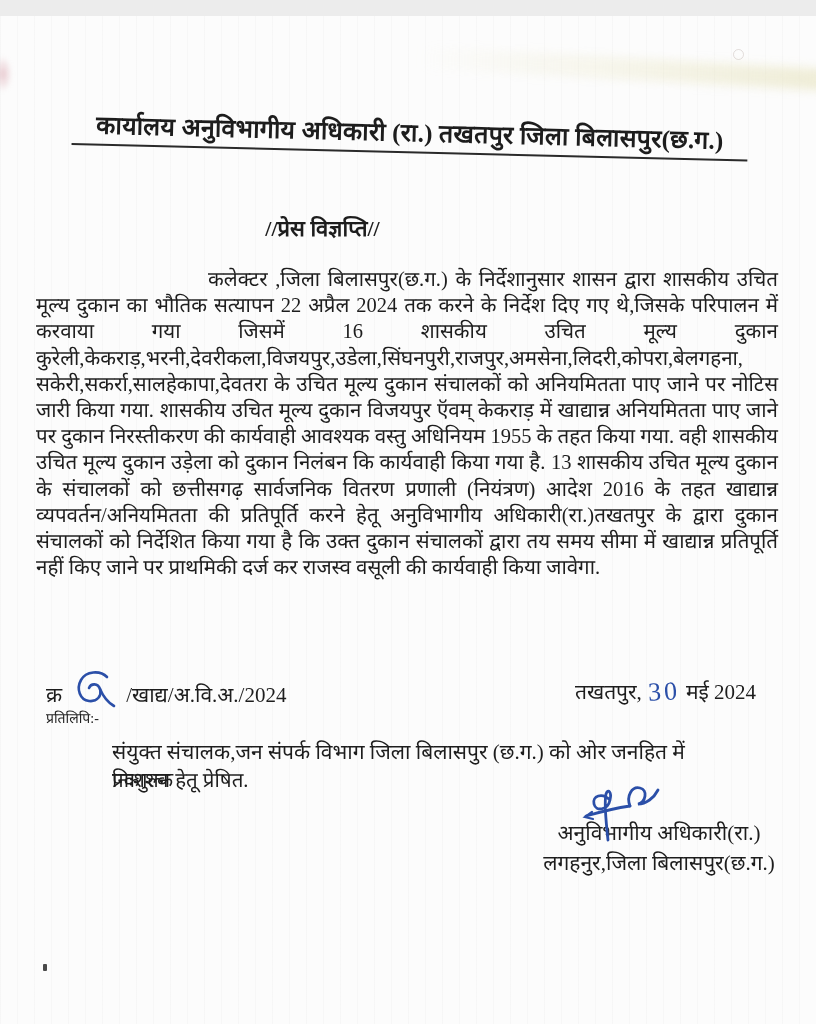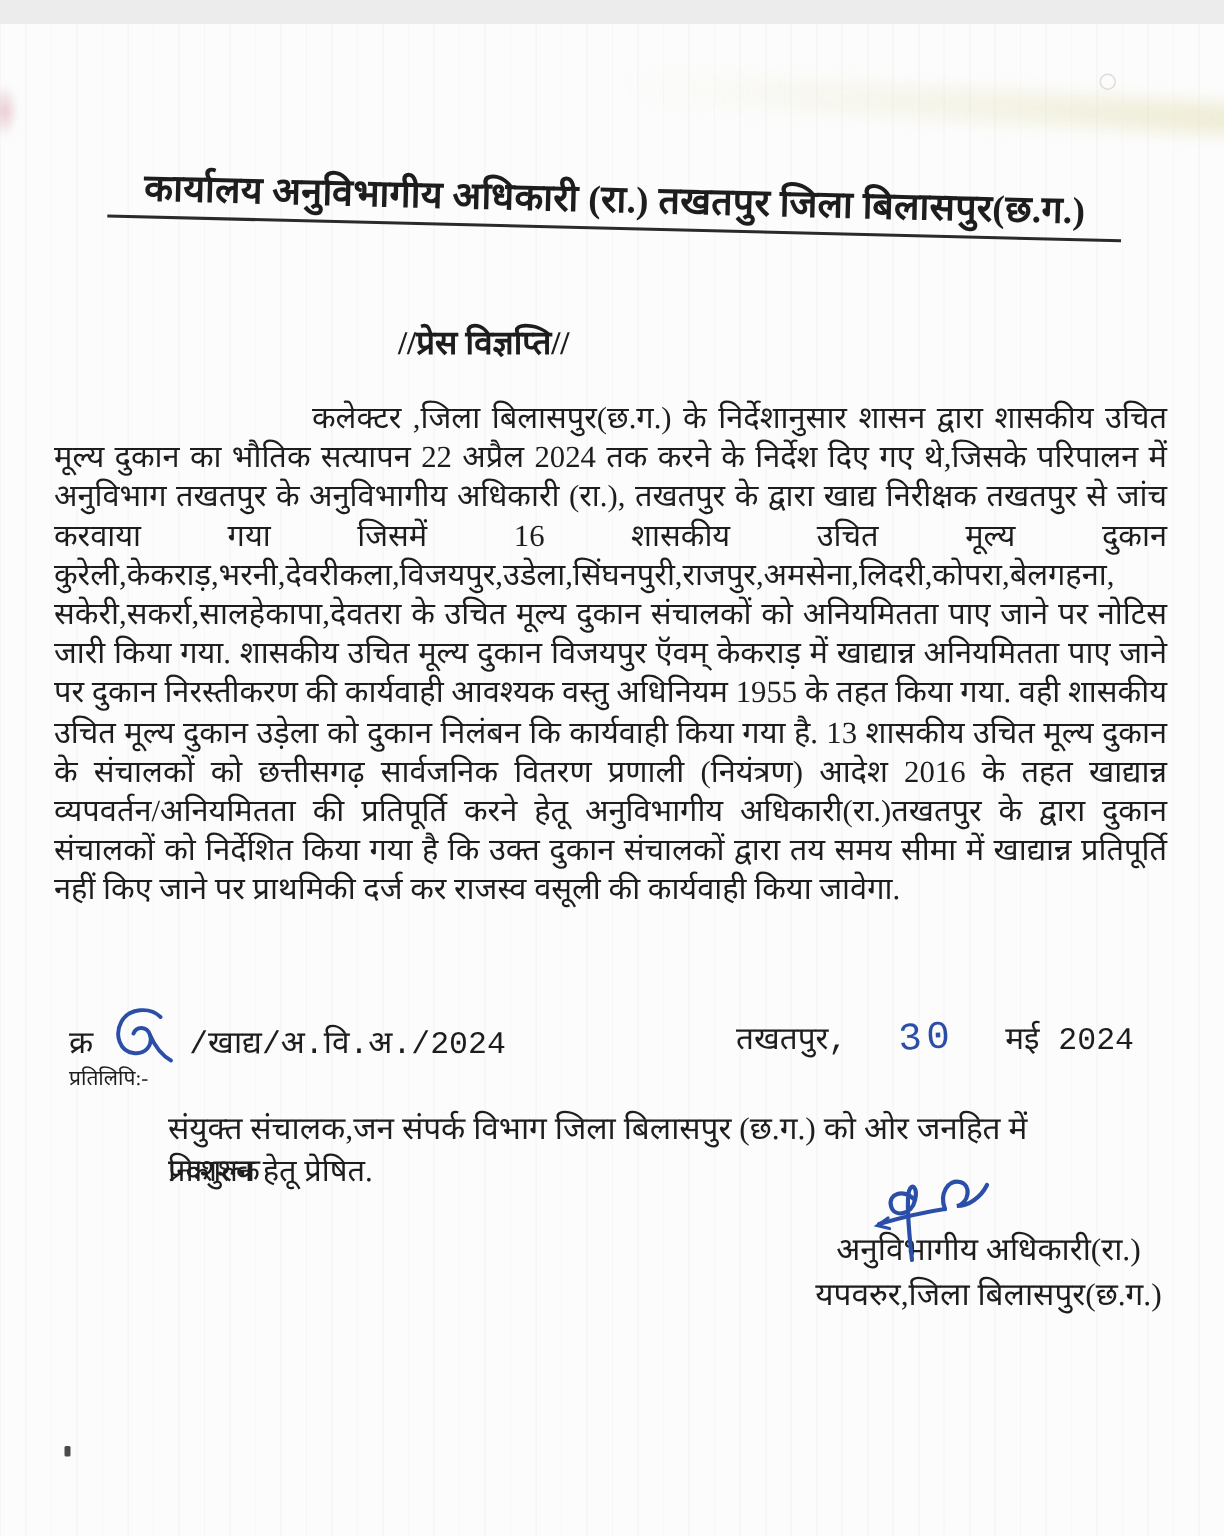--- a/index.html
+++ b/index.html
@@ -102,38 +102,36 @@
   .body-line.last {
     text-align: right;
     text-align-last: left;
   }
   .ref-row {
     position: absolute;
     left: 36px; top: 668px;
     width: 742px;
     height: 46px;
     font-size: 21px;
-    font-family: Liberation Mono, monospace;
   }
   .ref-left {
     position: absolute;
     left: 10px; top: 12px;
     display: flex;
     align-items: center;
   }
   .ref-no-svg {
     display: inline-block;
     margin: -14px 8px -8px 12px;
   }
   .ref-right {
     position: absolute;
     right: 22px; top: 8px;
     display: flex;
     align-items: center;
-    gap: 28px;
   }
   .hand-blue {
     color: #2b4fa8;
     font-size: 26px;
     letter-spacing: 3px;
     display: inline-block;
     transform: rotate(-3deg);
     margin: 0 6px;
     position: relative;
     top: 1px;
@@ -182,21 +180,20 @@
   <div class="speck-dark"></div>
   <div class="speck-faint"></div>
 
   <div class="office-title">कार्यालय अनुविभागीय अधिकारी (रा.) तखतपुर जिला बिलासपुर(छ.ग.)</div>
 
   <div class="press-title">//प्रेस विज्ञप्ति//</div>
 
   <div class="body-text">
     <div class="body-line first">कलेक्टर ,जिला बिलासपुर(छ.ग.) के निर्देशानुसार शासन द्वारा शासकीय उचित</div>
     <div class="body-line">मूल्य दुकान का भौतिक सत्यापन 22 अप्रैल 2024 तक करने के निर्देश दिए गए थे,जिसके परिपालन में</div>
-    <div class="body-line">अनुविभाग तखतपुर के अनुविभागीय अधिकारी (रा.), तखतपुर के द्वारा खाद्य निरीक्षक तखतपुर से जांच</div>
     <div class="body-line">करवाया गया जिसमें 16 शासकीय उचित मूल्य दुकान</div>
     <div class="body-line">कुरेली,केकराड़,भरनी,देवरीकला,विजयपुर,उडेला,सिंघनपुरी,राजपुर,अमसेना,लिदरी,कोपरा,बेलगहना,</div>
     <div class="body-line">सकेरी,सकर्रा,सालहेकापा,देवतरा के उचित मूल्य दुकान संचालकों को अनियमितता पाए जाने पर नोटिस</div>
     <div class="body-line">जारी किया गया. शासकीय उचित मूल्य दुकान विजयपुर ऍवम् केकराड़ में खाद्यान्न अनियमितता पाए जाने</div>
     <div class="body-line">पर दुकान निरस्तीकरण की कार्यवाही आवश्यक वस्तु अधिनियम 1955 के तहत किया गया. वही शासकीय</div>
     <div class="body-line">उचित मूल्य दुकान उड़ेला को दुकान निलंबन कि कार्यवाही किया गया है. 13 शासकीय उचित मूल्य दुकान</div>
     <div class="body-line">के संचालकों को छत्तीसगढ़ सार्वजनिक वितरण प्रणाली (नियंत्रण) आदेश 2016 के तहत खाद्यान्न</div>
     <div class="body-line">व्यपवर्तन/अनियमितता की प्रतिपूर्ति करने हेतू अनुविभागीय अधिकारी(रा.)तखतपुर के द्वारा दुकान</div>
     <div class="body-line">संचालकों को निर्देशित किया गया है कि उक्त दुकान संचालकों द्वारा तय समय सीमा में खाद्यान्न प्रतिपूर्ति</div>
     <div class="body-line last">नहीं किए जाने पर प्राथमिकी दर्ज कर राजस्व वसूली की कार्यवाही किया जावेगा.</div>
@@ -224,16 +221,16 @@
 
   <svg class="sig-scribble" width="140" height="62" viewBox="0 0 140 62">
     <path d="M38,18 C30,10 20,14 22,22 C24,30 36,28 38,18 C40,10 36,6 34,12 C32,20 34,40 36,58" fill="none" stroke="#2b4fa8" stroke-width="2.8" stroke-linecap="round"></path>
     <path d="M14,34 C28,30 44,26 58,24" fill="none" stroke="#2b4fa8" stroke-width="2.8" stroke-linecap="round"></path>
     <path d="M20,30 L13,35 L21,37" fill="none" stroke="#2b4fa8" stroke-width="2.2" stroke-linecap="round"></path>
     <path d="M58,24 C54,14 60,4 68,6 C76,8 74,20 66,22 C74,22 82,16 86,8" fill="none" stroke="#2b4fa8" stroke-width="2.8" stroke-linecap="round"></path>
   </svg>
 
   <div class="sig-block">
     <span class="t">अनुविभागीय अधिकारी(रा.)</span>
-    <span class="t">यपवरुर,जिला बिलासपुर(छ.ग.)</span>
+    <span class="t">लगहनुर,जिला बिलासपुर(छ.ग.)</span>
   </div>
 
 </div>
 
 </body></html>

